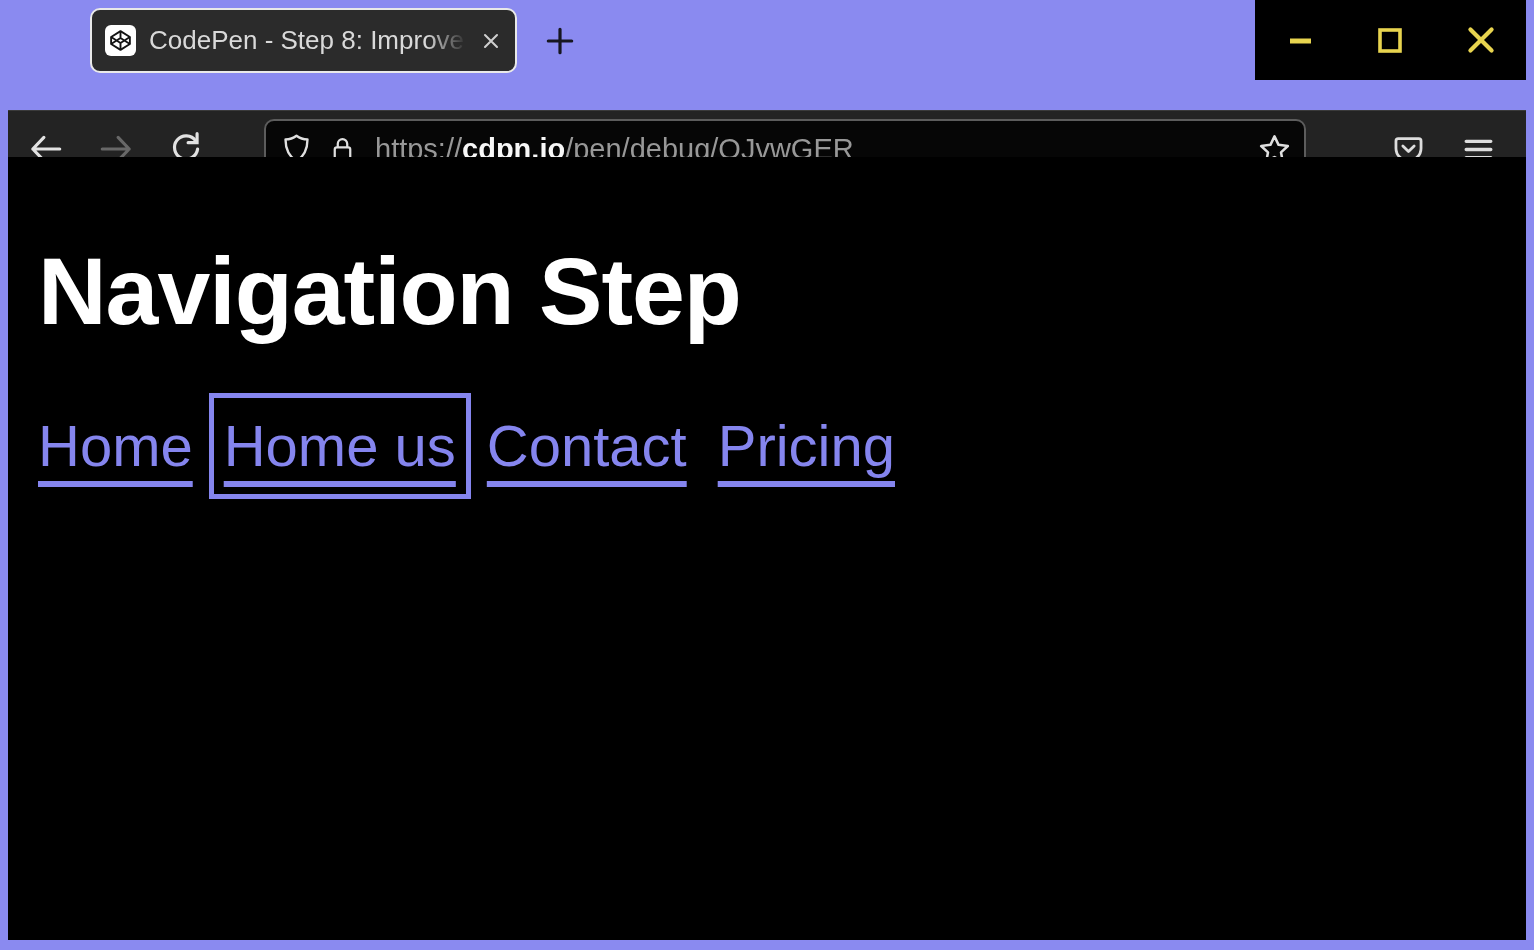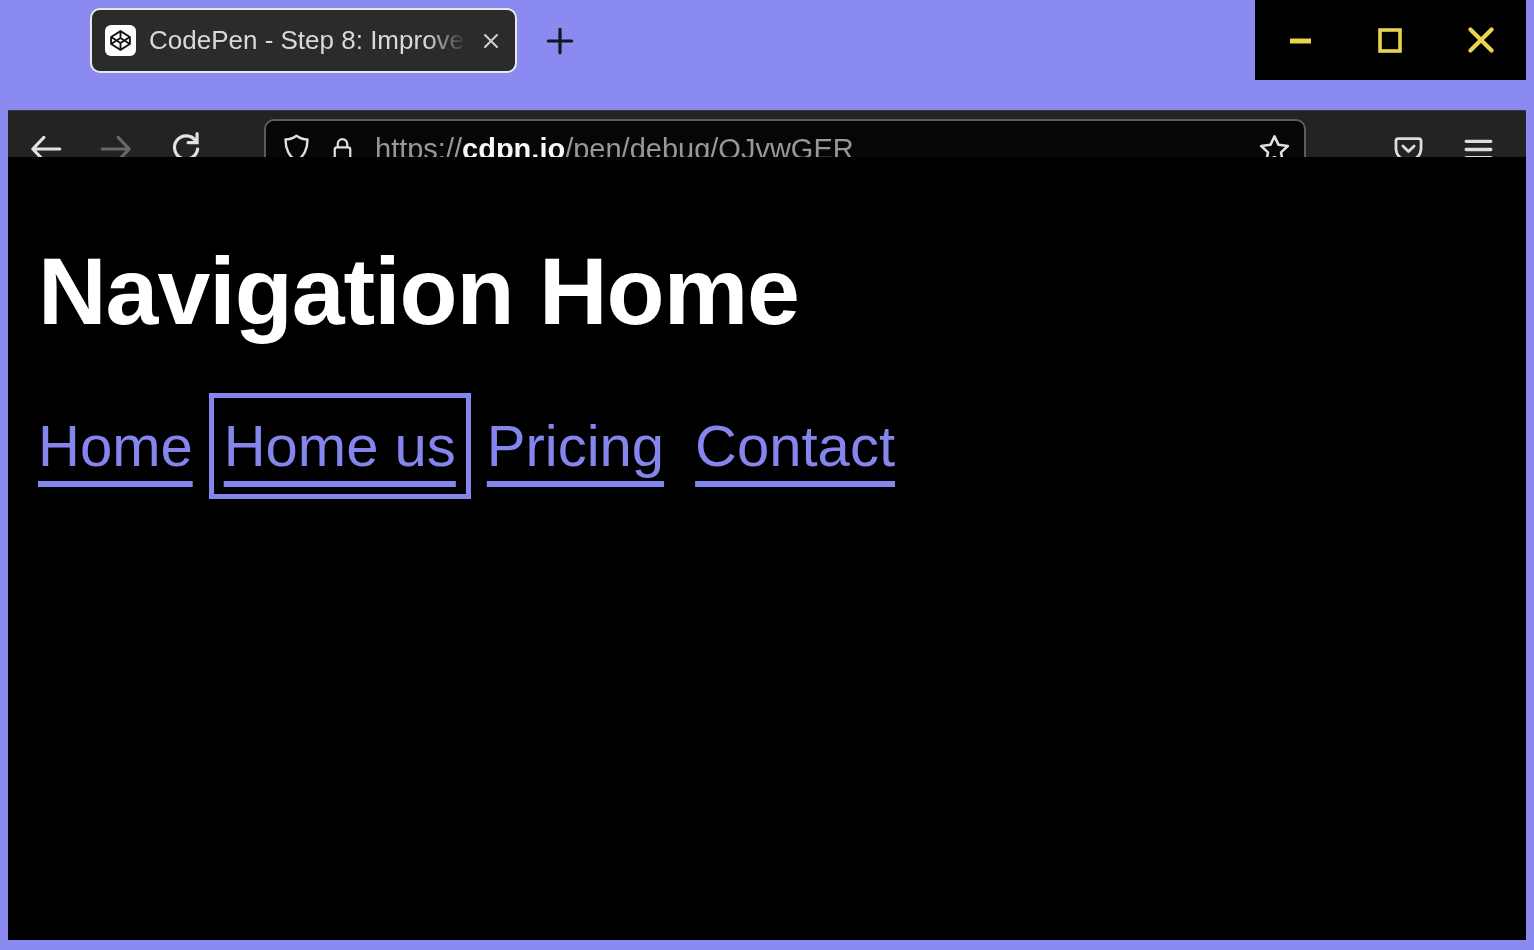--- a/index.html
+++ b/index.html
@@ -153,22 +153,22 @@
       </svg>
     </button>
     <button class="tb-btn menu">
       <svg width="37" height="37" viewBox="0 0 36 36" fill="none" stroke="currentColor" stroke-width="3.2" stroke-linecap="round">
         <path d="M6 10 H30 M6 18 H30 M6 26 H30"></path>
       </svg>
     </button>
   </div>
 
   <main class="content">
-    <h1>Navigation Home</h1>
+    <h1>Navigation Step</h1>
     <nav class="main-nav">
       <a>Home</a>
       <a class="focused">Home us</a>
+      <a>Contact</a>
       <a>Pricing</a>
-      <a>Contact</a>
     </nav>
   </main>
 
 </div>
 
 </body></html>

